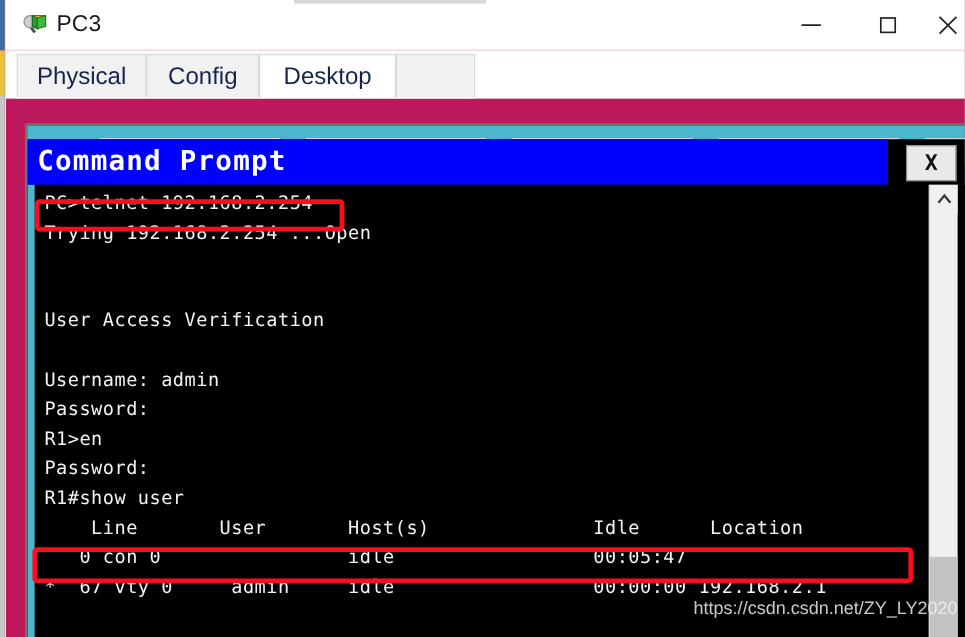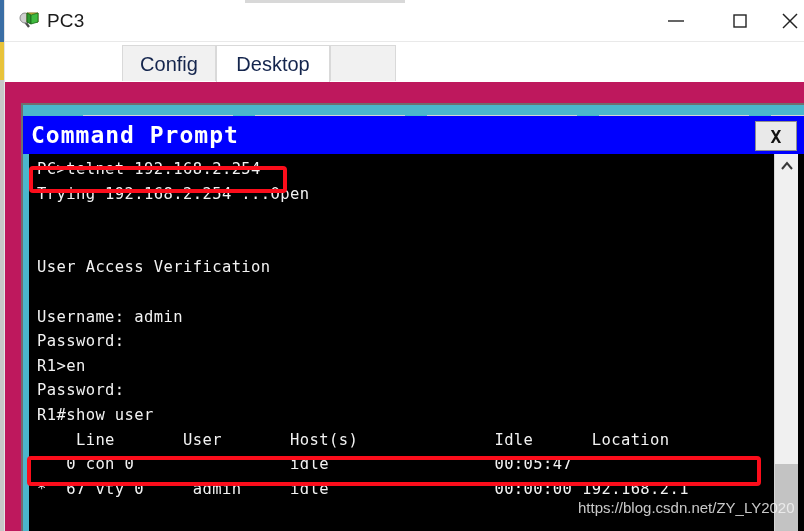--- a/index.html
+++ b/index.html
@@ -168,21 +168,21 @@
     left: 23px; top: 116px;
     width: 781px;
     height: 415px;
     background: #000000;
     box-sizing: border-box;
     overflow: hidden;
   }
   #cp-titlebar {
     position: absolute;
     left: 0; top: 0;
-    width: 781px; height: 38px;
+    width: 717px; height: 38px;
     background: #0000ff;
   }
   #cp-title {
     position: absolute;
     left: 8px; top: 5px;
     font-family: "DejaVu Sans Mono", "Liberation Mono", monospace;
     font-weight: bold;
     font-size: 23px;
     line-height: 28px;
     color: #ffffff;
@@ -327,20 +327,23 @@
     </div>
     <div class="win-btn" id="close-button">
       <svg width="20" height="20" viewBox="0 0 20 20">
         <line x1="3" y1="3" x2="17" y2="17" stroke="#232323" stroke-width="1.5"></line>
         <line x1="17" y1="3" x2="3" y2="17" stroke="#232323" stroke-width="1.5"></line>
       </svg>
     </div>
   </div>
 
   <div id="tab-strip">
+    <div class="tab" id="tab-physical">
+      <span>Physical</span>
+    </div>
     <div class="tab active" id="tab-desktop">
       <span>Desktop</span>
     </div>
     <div class="tab" id="tab-config">
       <span>Config</span>
     </div>
     <div id="tab-filler"></div>
     <div id="tab-underline"></div>
   </div>
 
@@ -389,15 +392,15 @@
         </svg>
       </div>
       <div id="scroll-thumb"></div>
     </div>
 
   </div>
 
   <div class="red-box" id="red-box-telnet"></div>
   <div class="red-box" id="red-box-vty-row"></div>
 
-  <div id="watermark">https://blog.csdn.net/ZY_LY2020</div>
+  <div id="watermark">https://csdn.csdn.net/ZY_LY2020</div>
 
 </div>
 
 </body></html>

